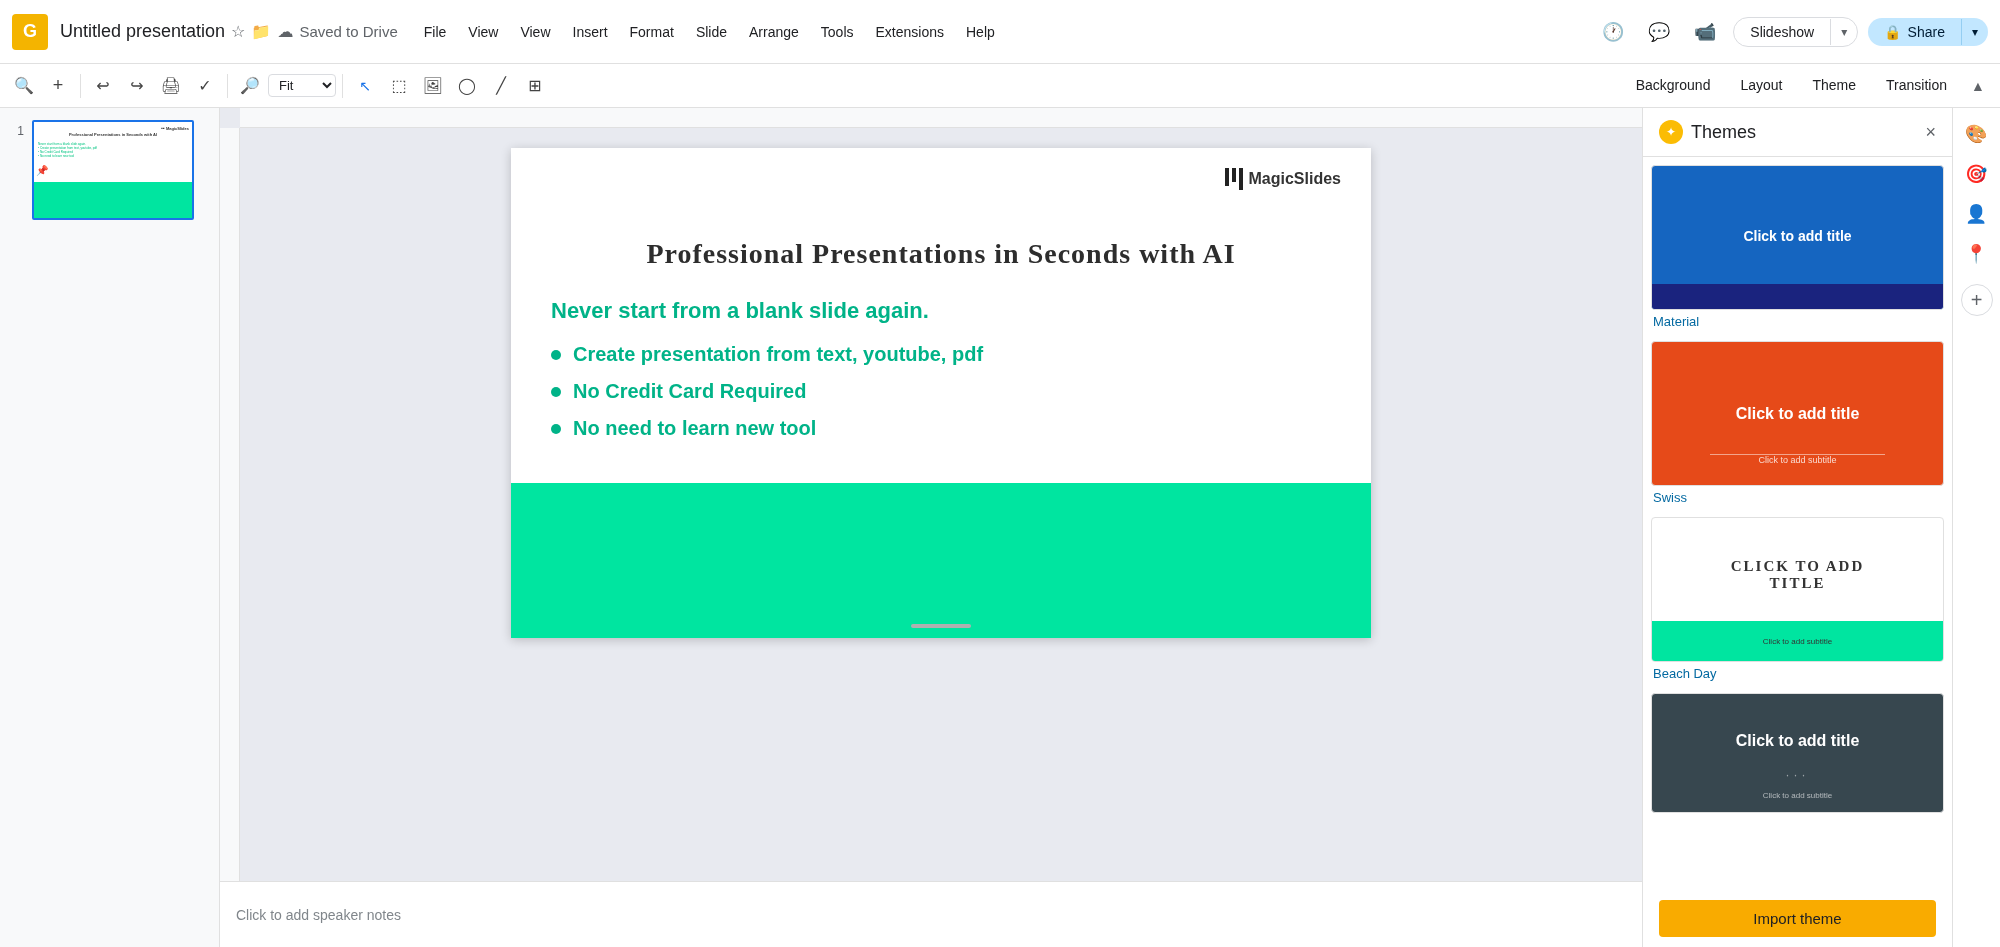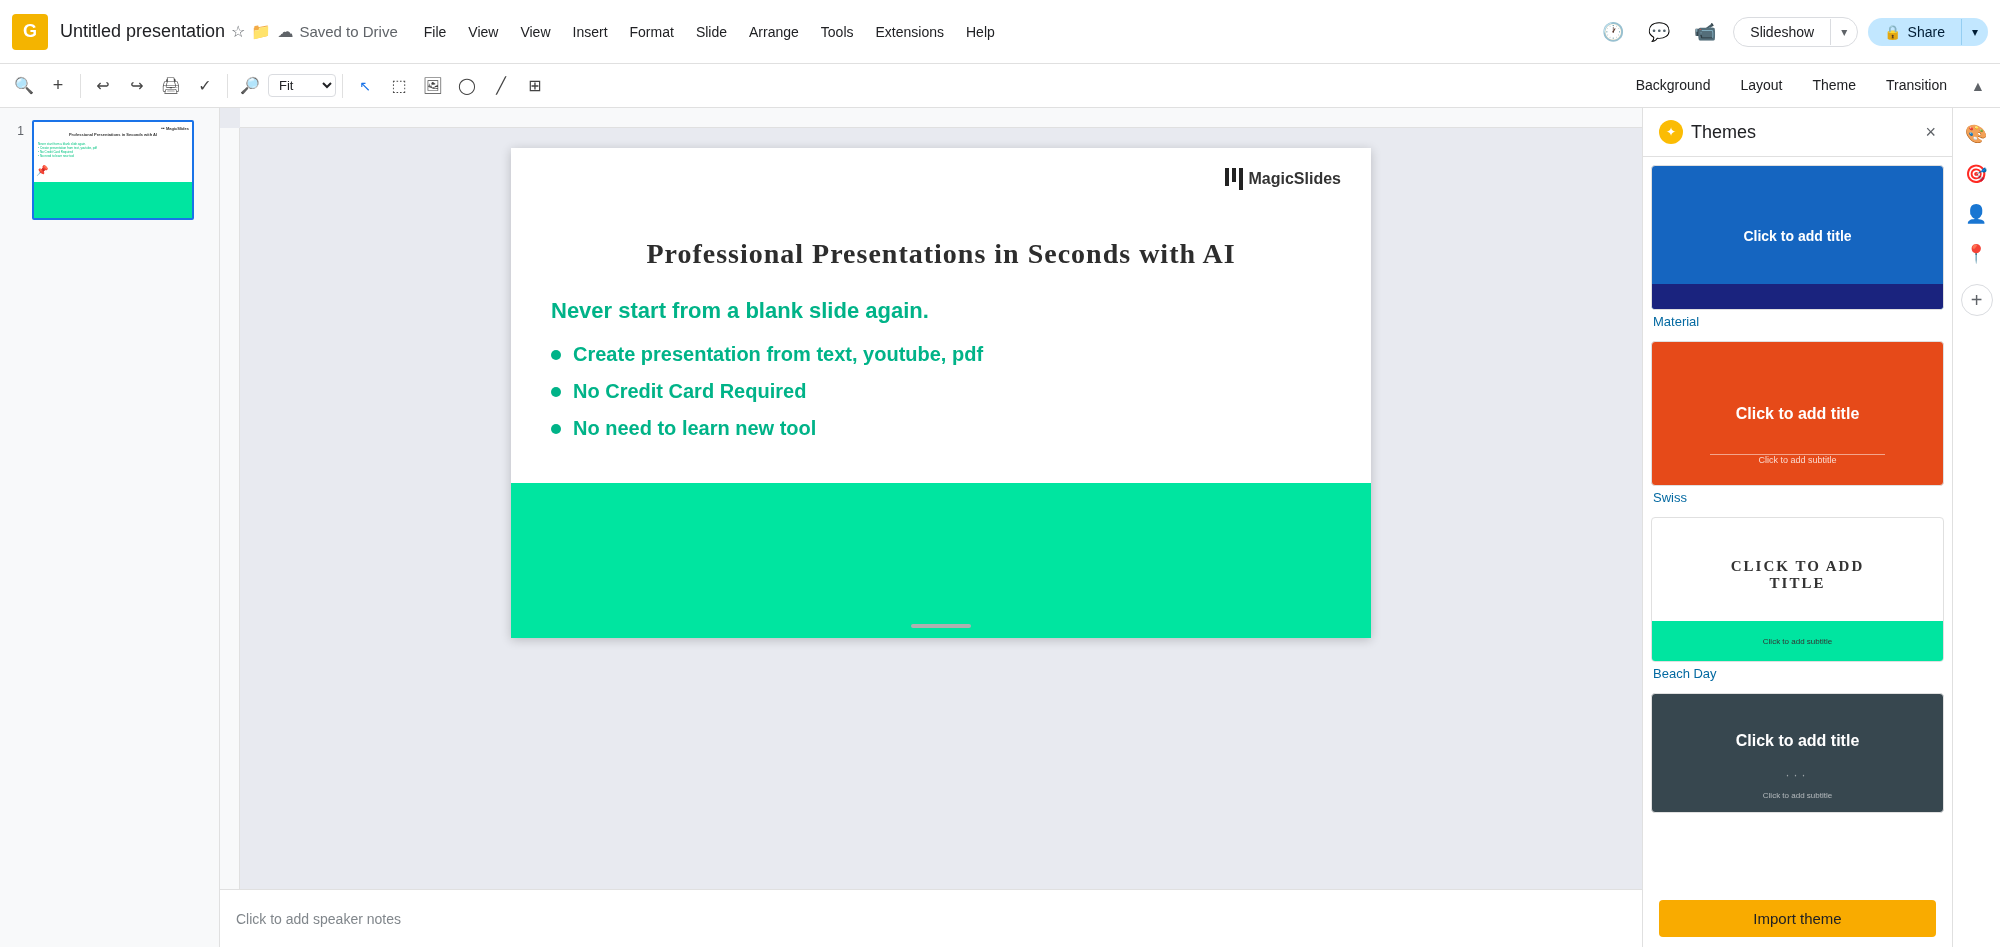--- a/index.html
+++ b/index.html
@@ -224,21 +224,21 @@
     }
     .slide-scrollbar {
       position: absolute; bottom: 10px; left: 50%;
       transform: translateX(-50%);
       width: 60px; height: 4px;
       background: #b0b0b0; border-radius: 2px;
     }
 
     
     .speaker-notes {
-      height: 58px; background: #fff;
+      height: 66px; background: #fff;
       border-top: 1px solid #e0e0e0;
       display: flex; align-items: center;
       padding: 0 16px;
     }
     .speaker-notes-text {
       font-size: 14px; color: #80868b;
     }
 
     
     .themes-panel {

